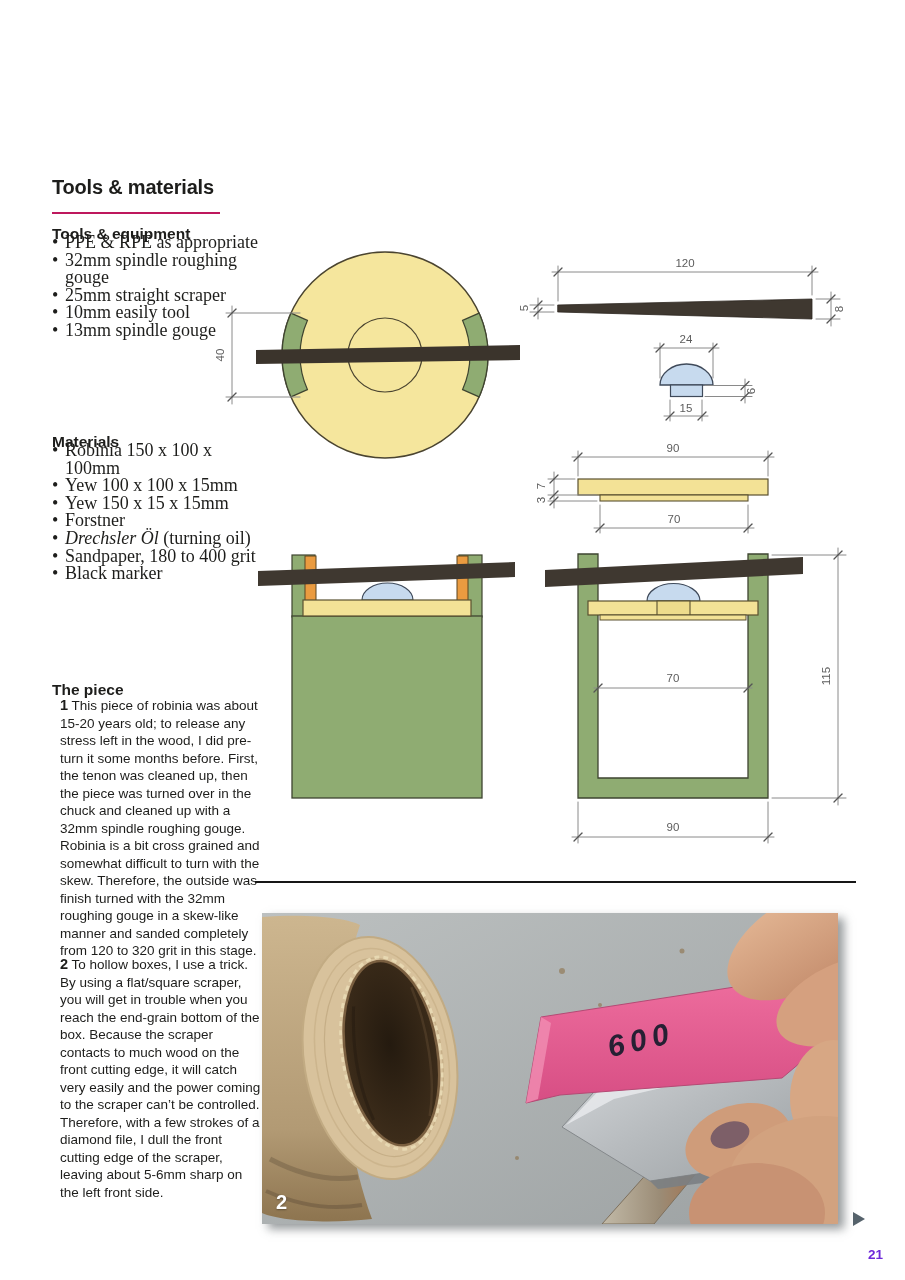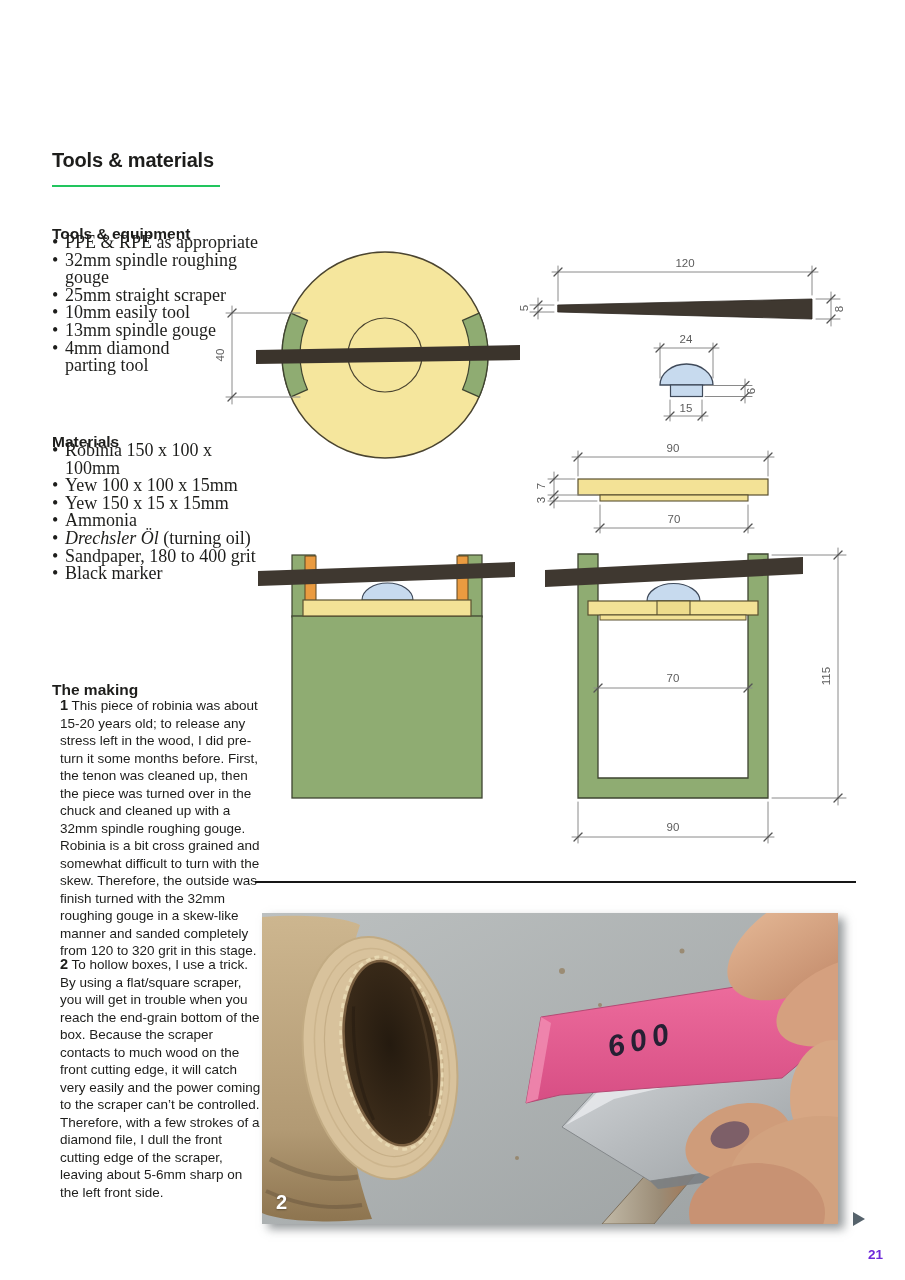--- a/index.html
+++ b/index.html
@@ -5,22 +5,22 @@
   html,body{margin:0;padding:0;}
   body{
     width:905px;height:1280px;position:relative;overflow:hidden;
     background:#ffffff;color:#1d1d1b;
     font-family:"Liberation Sans",sans-serif;
   }
   .abs{position:absolute;}
 
   
   .page-title{
-    left:52px;top:136px;font-size:20px;font-weight:bold;letter-spacing:-0.2px;
-    padding-bottom:13px;border-bottom:2px solid #22c55e;min-width:168px;
+    left:52px;top:163px;font-size:20px;font-weight:bold;letter-spacing:-0.2px;
+    padding-bottom:13px;border-bottom:2px solid #be185d;min-width:168px;
   }
   .sec-head{font-size:15.5px;font-weight:bold;}
   .sec-head.tools{left:52px;top:212px;}
   .sec-head.materials{left:52px;top:420px;}
   .sec-head.making{left:52px;top:668px;}
 
   ul.blist{list-style:none;margin:0;padding:0;width:208px;}
   ul.blist.tools{left:52px;top:234px;}
   ul.blist.materials{left:52px;top:442px;}
   ul.blist li{
@@ -65,36 +65,34 @@
 
 <h1 class="abs page-title">Tools &amp; materials</h1>
 
 <h2 class="abs sec-head tools">Tools &amp; equipment</h2>
 <ul class="abs blist tools">
   <li>PPE &amp; RPE as appropriate</li>
   <li>32mm spindle roughing gouge</li>
   <li>25mm straight scraper</li>
   <li>10mm easily tool</li>
   <li>13mm spindle gouge</li>
-  <li>4mm diamond
-parting tool</li>
 </ul>
 
 <h2 class="abs sec-head materials">Materials</h2>
 <ul class="abs blist materials">
   <li>Robinia 150 x 100 x 100mm</li>
   <li>Yew 100 x 100 x 15mm</li>
   <li>Yew 150 x 15 x 15mm</li>
-  <li>Ammonia</li>
+  <li>Forstner</li>
   <li><span class="ital">Drechsler Öl</span><span> (turning oil)</span></li>
   <li>Sandpaper, 180 to 400 grit</li>
   <li>Black marker</li>
 </ul>
 
-<h2 class="abs sec-head making">The making</h2>
+<h2 class="abs sec-head making">The piece</h2>
 <p class="abs step one"><span class="step-num">1</span> <span>This piece of robinia was about 15-20 years old; to release any stress left in the wood, I did pre-turn it some months before. First, the tenon was cleaned up, then the piece was turned over in the chuck and cleaned up with a 32mm spindle roughing gouge. Robinia is a bit cross grained and somewhat difficult to turn with the skew. Therefore, the outside was finish turned with the 32mm roughing gouge in a skew-like manner and sanded completely from 120 to 320 grit in this stage.</span></p>
 <p class="abs step two"><span class="step-num">2</span> <span>To hollow boxes, I use a trick. By using a flat/square scraper, you will get in trouble when you reach the end-grain bottom of the box. Because the scraper contacts to much wood on the front cutting edge, it will catch very easily and the power coming to the scraper can’t be controlled. Therefore, with a few strokes of a diamond file, I dull the front cutting edge of the scraper, leaving about 5-6mm sharp on the left front side.</span></p>
 
 <svg class="abs" style="left:0;top:0" width="905" height="1280" viewBox="0 0 905 1280">
   <g fill="none" stroke-linecap="round">
 
     <g>
       <circle cx="385" cy="355" r="103" fill="#f5e69d" stroke="#4a4430" stroke-width="1.5"></circle>
       <circle cx="385" cy="355" r="37" fill="none" stroke="#4a4430" stroke-width="1.2"></circle>
       <path d="M307.4,320.4 L291.0,313.1 A103,103 0 0 0 291.0,396.9 L307.4,389.6 A85,85 0 0 1 307.4,320.4 Z" fill="#8fac72" stroke="#3e4430" stroke-width="1.2"></path>

